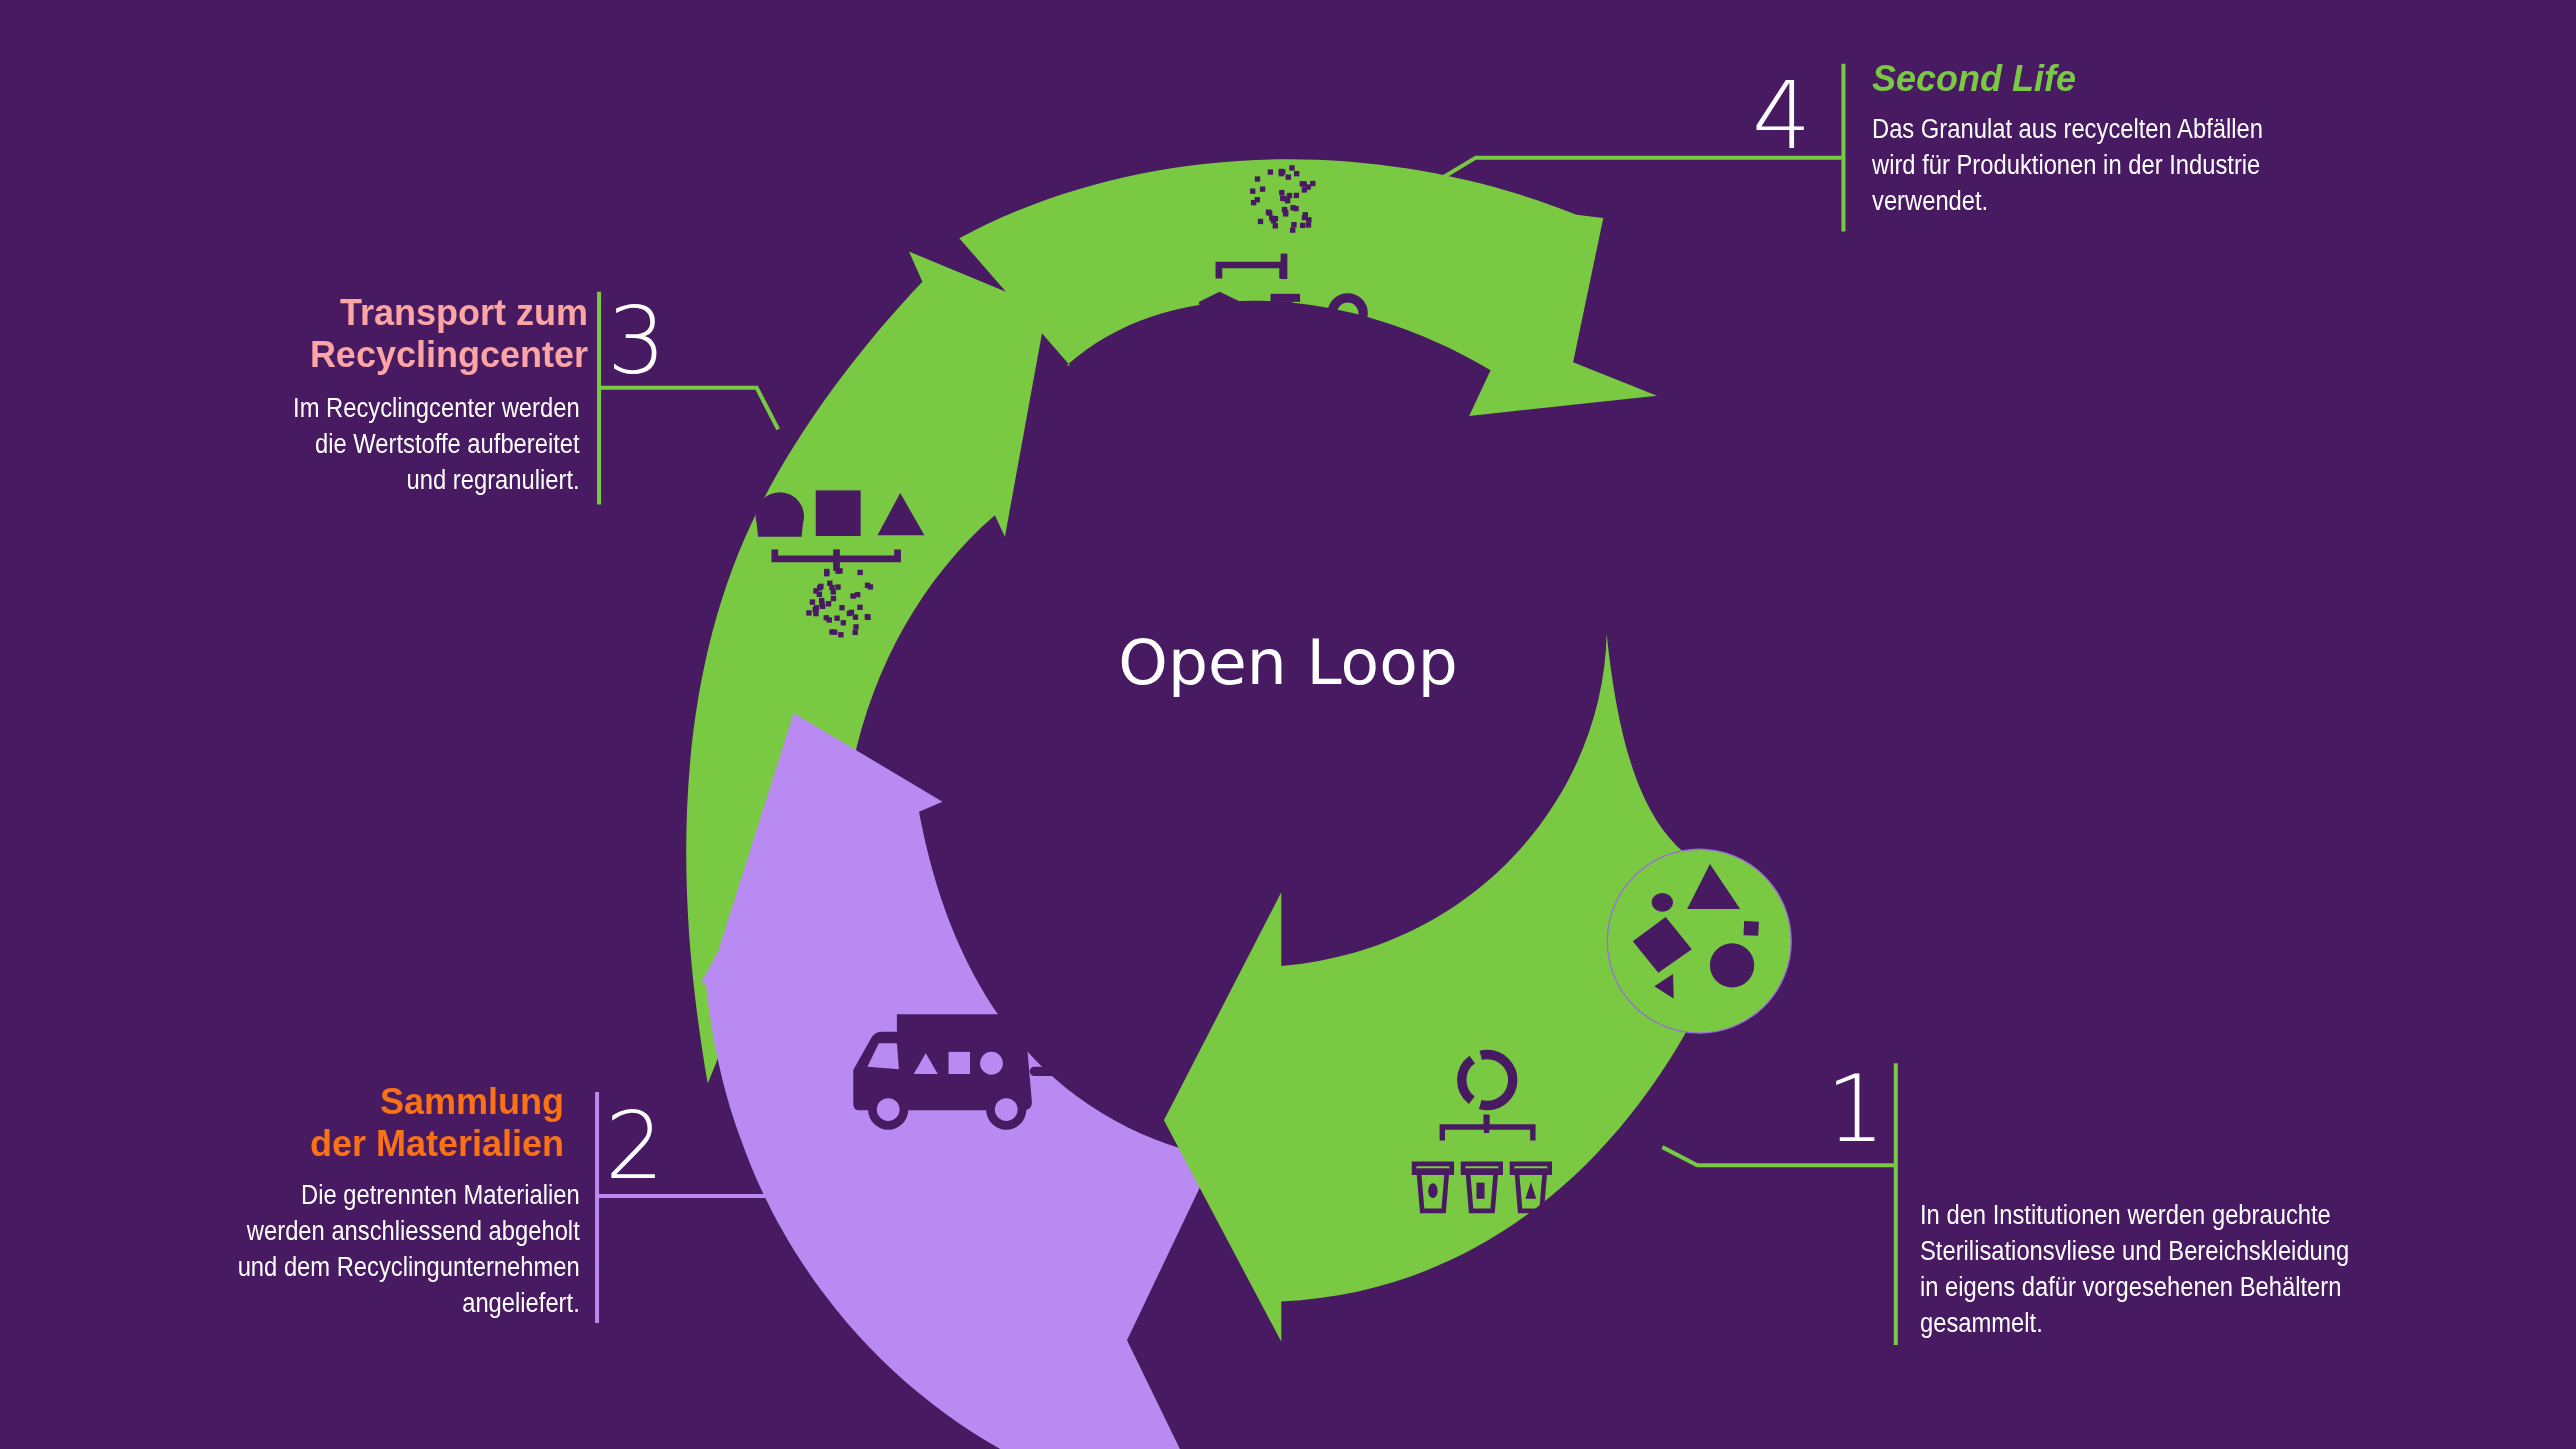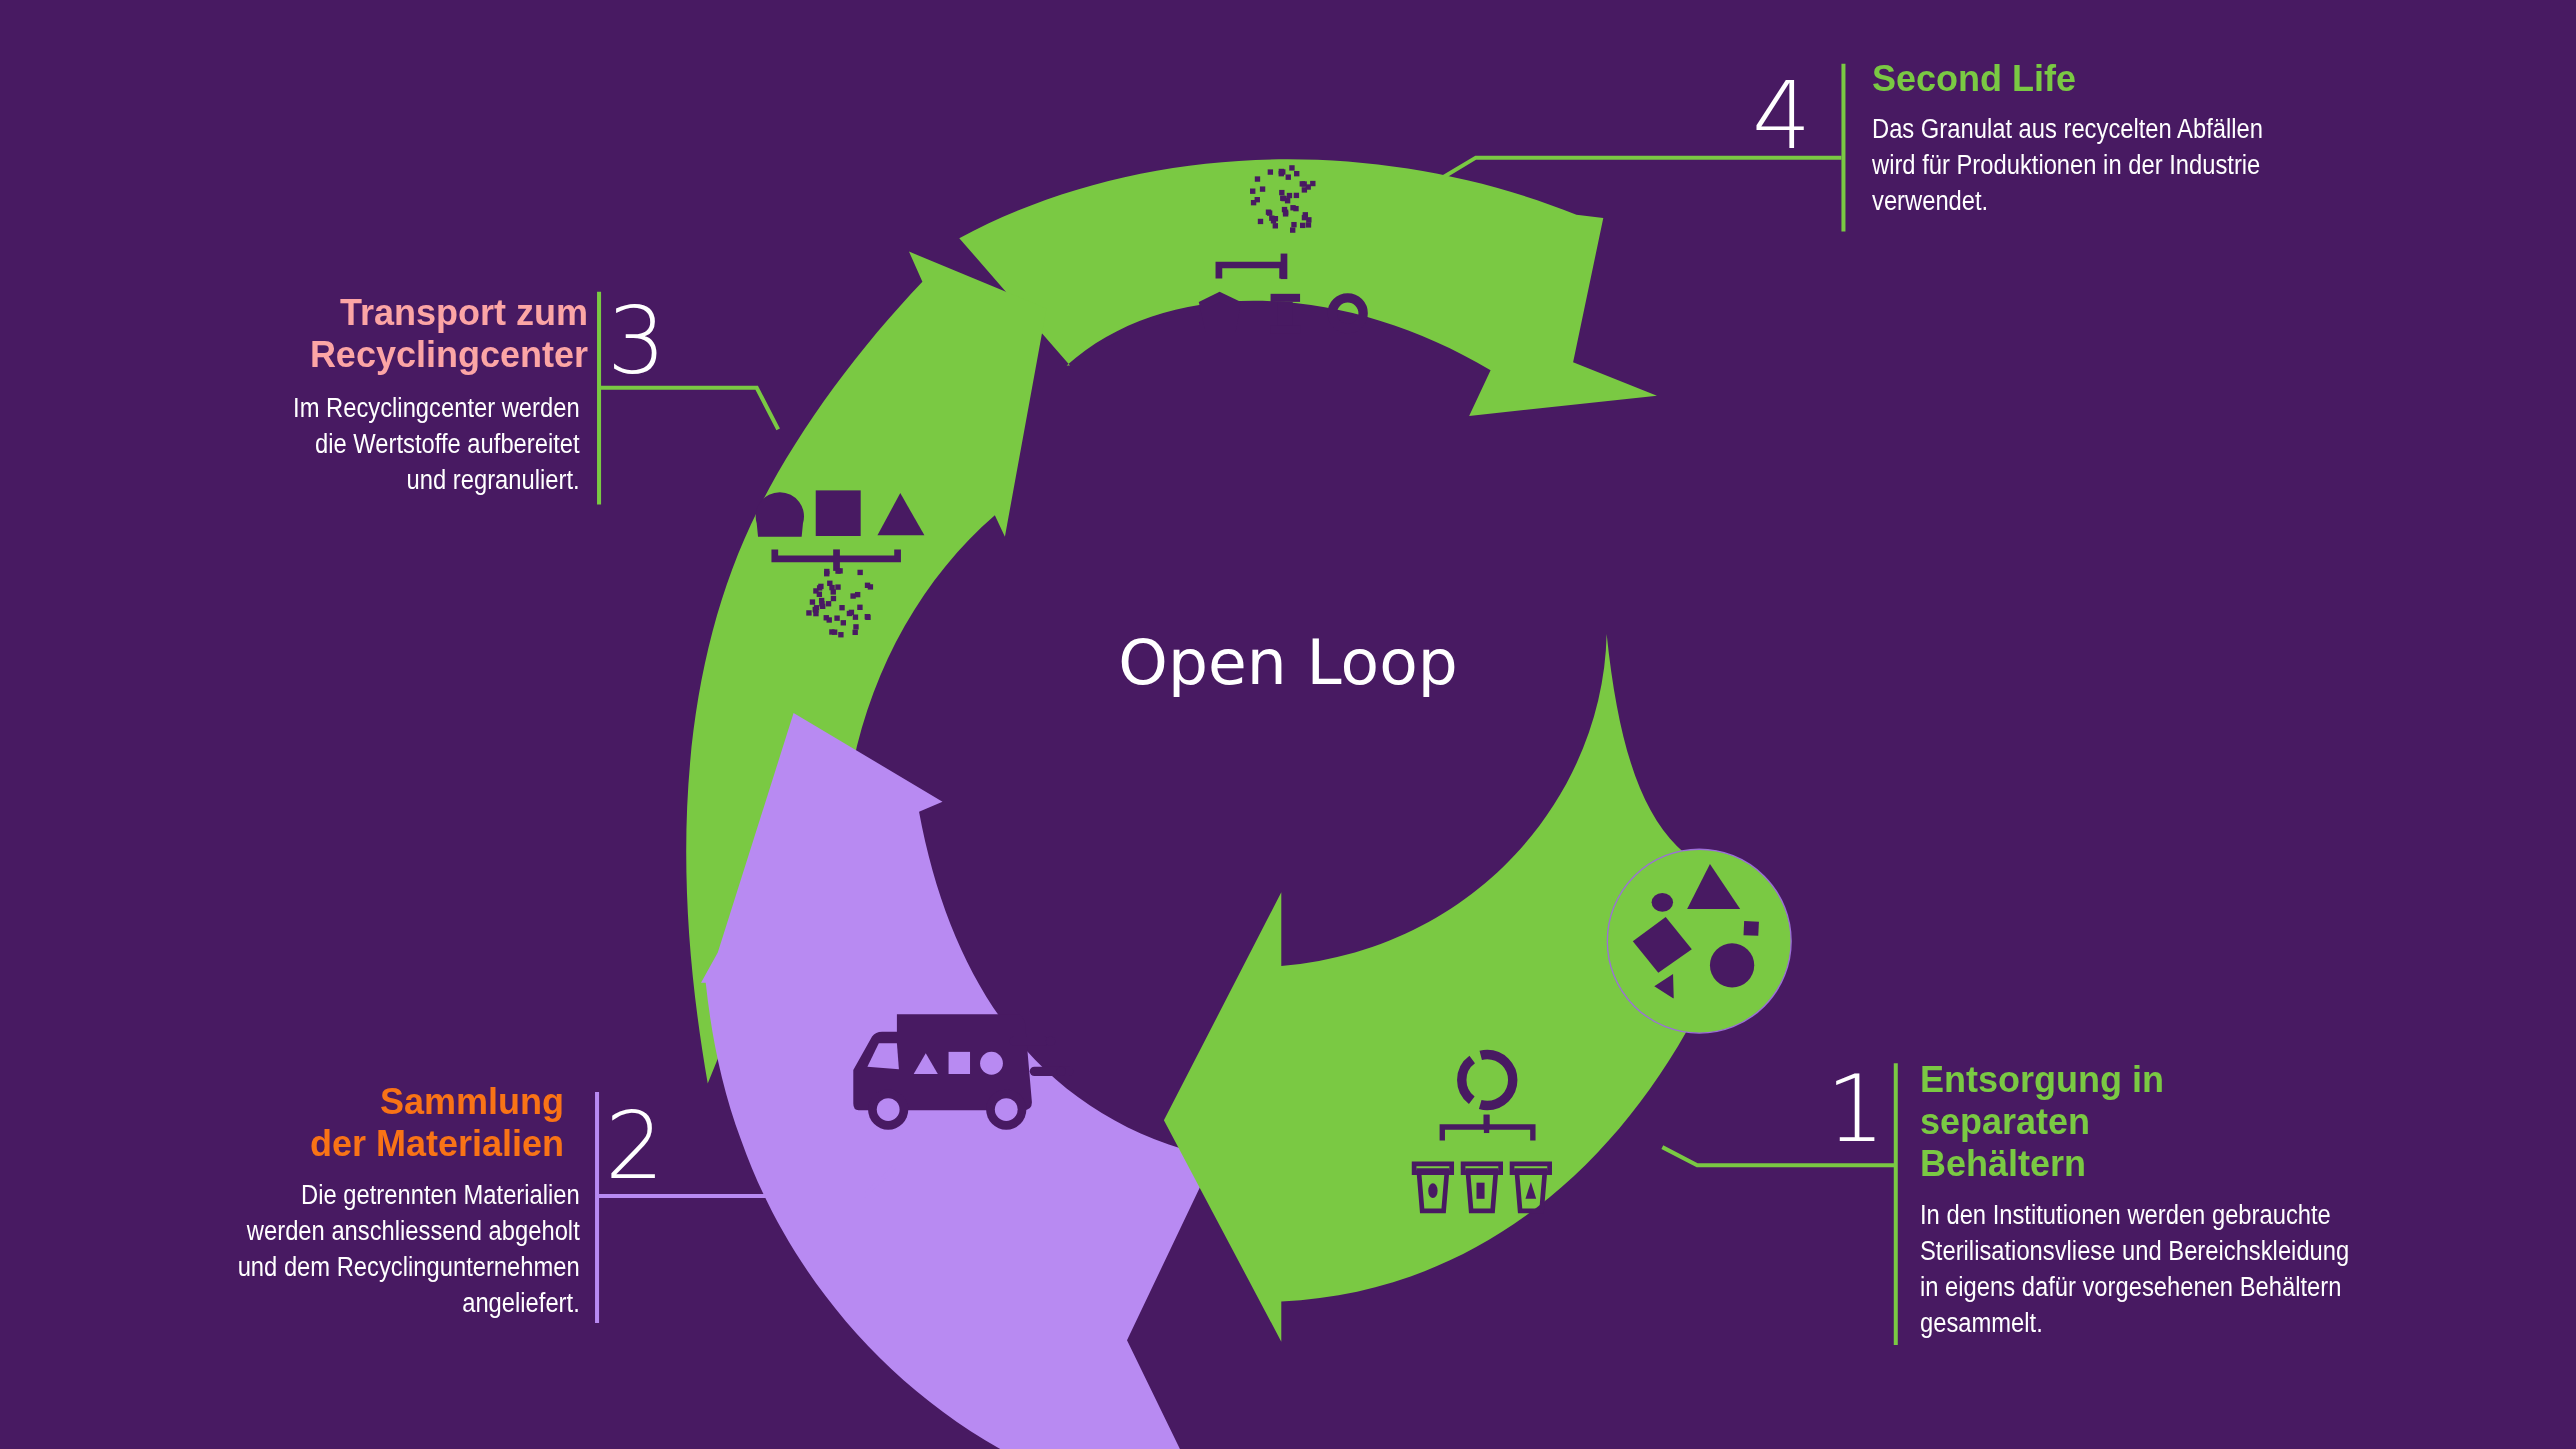--- a/index.html
+++ b/index.html
@@ -210,21 +210,21 @@
     <line x1="893" y1="435" x2="893" y2="752" stroke="#7ac943" stroke-width="6"></line>
     <polyline points="890,1783 1288,1783 1333,1740" fill="none" stroke="#b88af2" stroke-width="6"></polyline>
     <line x1="890" y1="1628" x2="890" y2="1972" stroke="#b88af2" stroke-width="6"></line>
     <polyline points="2478,1710 2530,1737 2826,1737" fill="none" stroke="#7ac943" stroke-width="6"></polyline>
     <line x1="2826" y1="1585" x2="2826" y2="2005" stroke="#7ac943" stroke-width="6"></line>
   </svg>
 
   <div class="center-title">Open Loop</div>
 
   <div class="num" style="left:1752px;top:70px;">4</div>
-  <div class="title left-al" style="left:1872px;top:58px;color:#7ac943;">
+  <div class="title left-al" style="left:1872px;top:58px;color:#7ac943;font-style:italic;">
     <div>Second Life</div>
   </div>
   <div class="desc left-al" style="left:1872px;top:111px;transform-origin:left top;">
     <div>Das Granulat aus recycelten Abfällen</div>
     <div>wird für Produktionen in der Industrie</div>
     <div>verwendet.</div>
   </div>
 
   <div class="num" style="left:607px;top:295px;">3</div>
   <div class="title right-al" style="right:1988px;top:292px;color:#fca5a5;">
@@ -243,25 +243,20 @@
     <div>der Materialien</div>
   </div>
   <div class="desc right-al" style="right:1996px;top:1177px;transform-origin:right top;">
     <div>Die getrennten Materialien</div>
     <div>werden anschliessend abgeholt</div>
     <div>und dem Recyclingunternehmen</div>
     <div>angeliefert.</div>
   </div>
 
   <div class="num" style="left:1826px;top:1063px;">1</div>
-  <div class="title left-al" style="left:1920px;top:1059px;color:#7ac943;">
-    <div>Entsorgung in</div>
-    <div>separaten</div>
-    <div>Behältern</div>
-  </div>
   <div class="desc left-al" style="left:1920px;top:1197px;transform-origin:left top;">
     <div>In den Institutionen werden gebrauchte</div>
     <div>Sterilisationsvliese und Bereichskleidung</div>
     <div>in eigens dafür vorgesehenen Behältern</div>
     <div>gesammelt.</div>
   </div>
 </div>
 
 
 </body></html>

